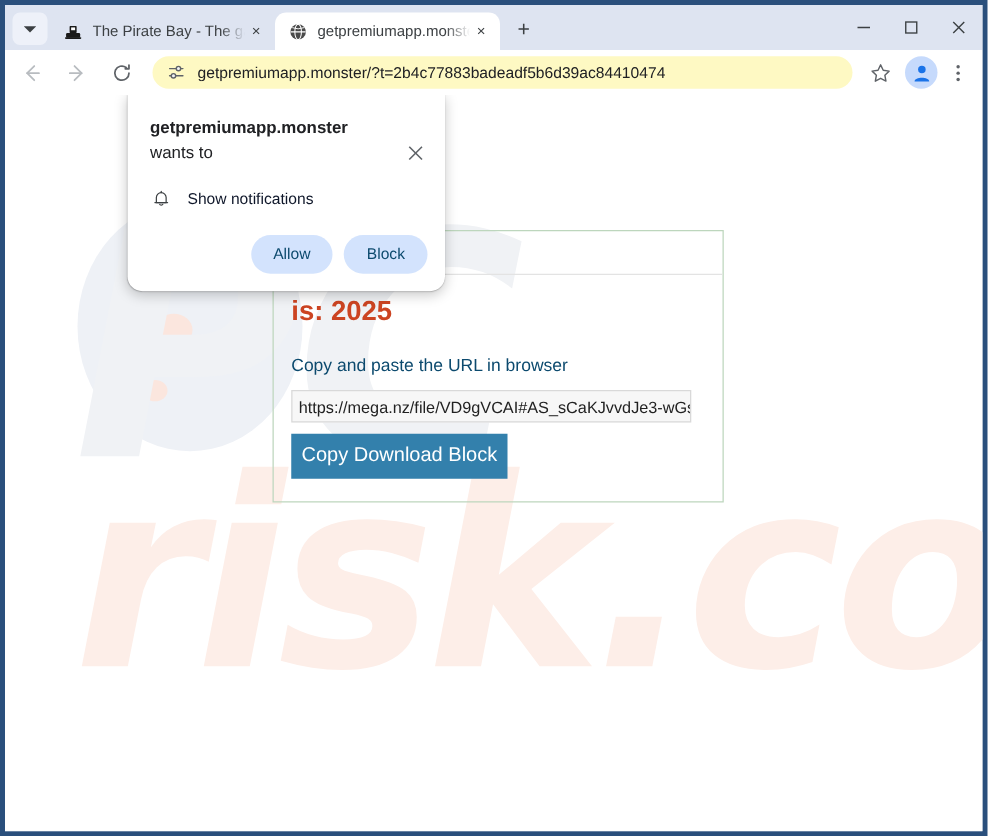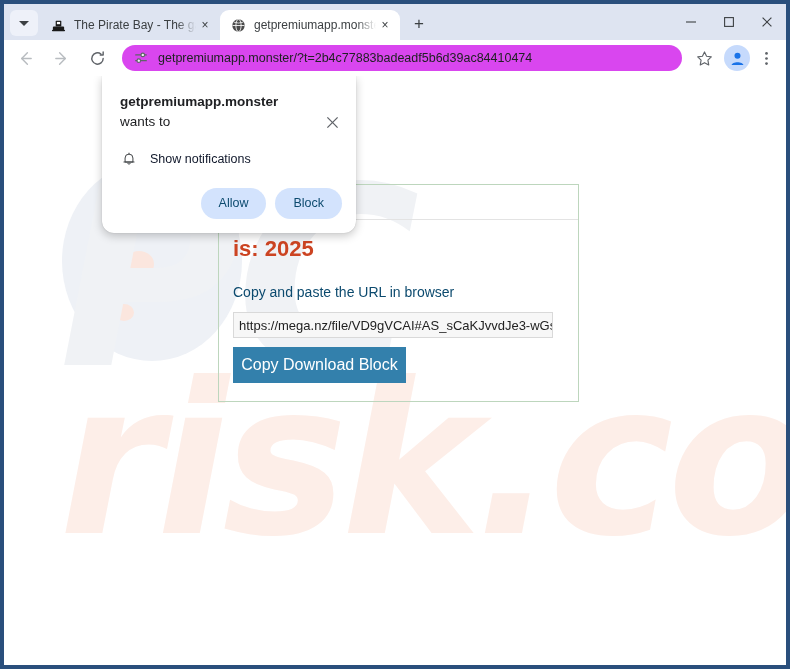--- a/index.html
+++ b/index.html
@@ -119,21 +119,21 @@
     display: flex; align-items: center; justify-content: center;
     border-radius: 50%;
     cursor: pointer;
     color: #5f6368;
   }
   .nav-btn.dim { color: #b8bcc0; }
   #omnibox {
     flex: 1 1 auto;
     height: 26px;
     margin: 0 6px 0 10px;
-    background: #d946ef;
+    background: #fef9c3;
     border-radius: 14px;
     display: flex;
     align-items: center;
     padding: 0 10px;
     cursor: text;
   }
   #site-settings-icon {
     width: 18px; height: 18px;
     flex: 0 0 18px;
     margin-right: 8px;

